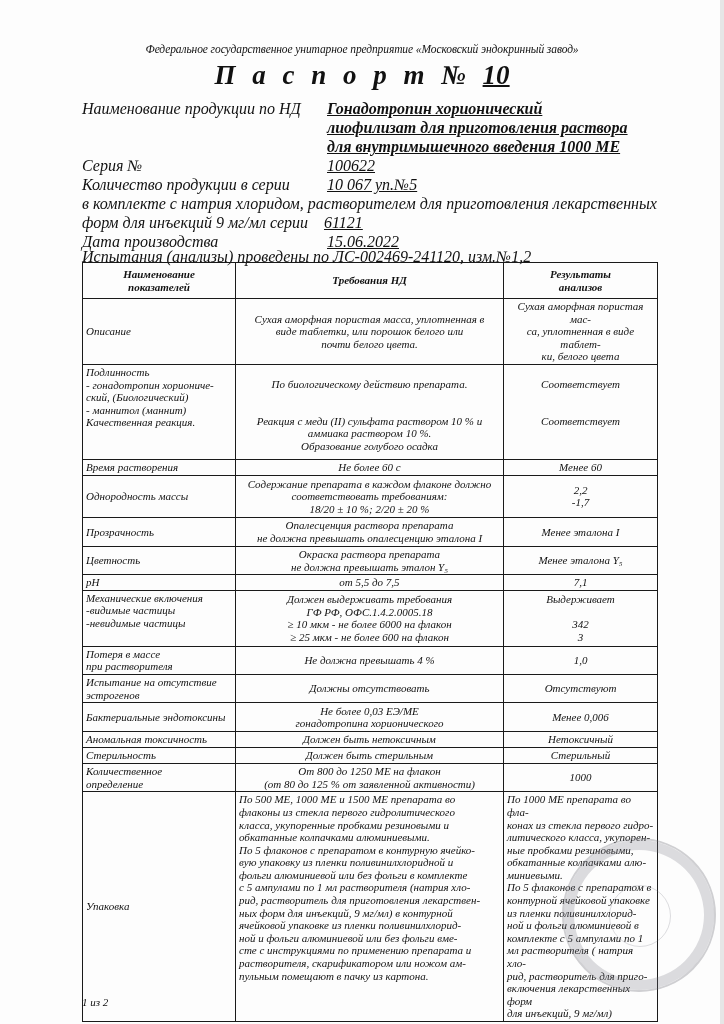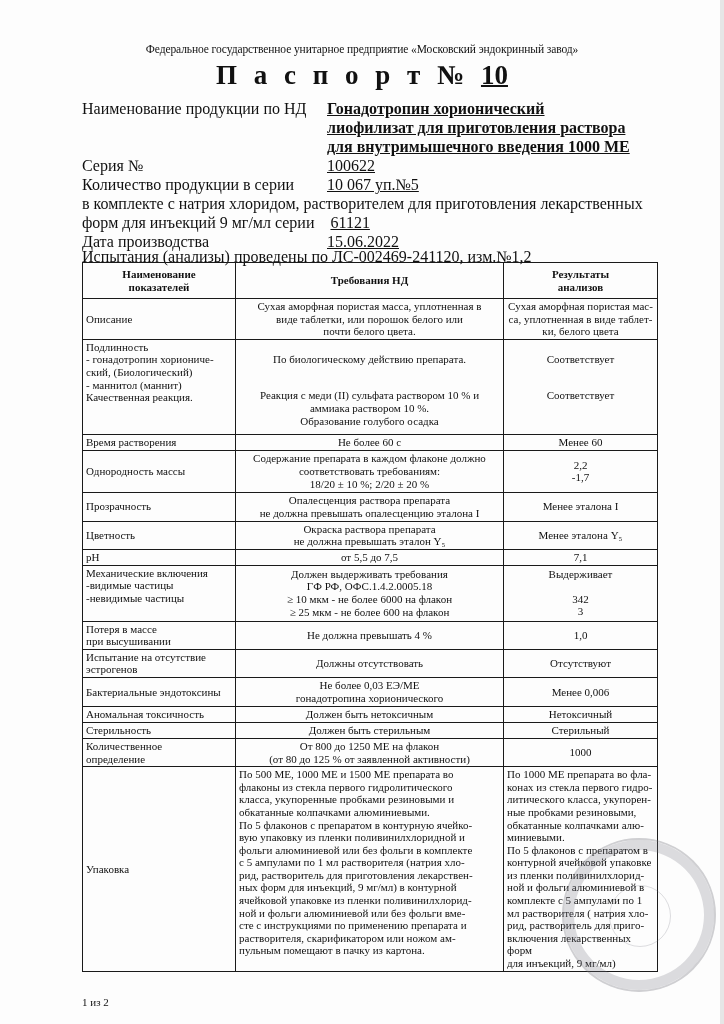--- a/index.html
+++ b/index.html
@@ -3,21 +3,21 @@
   <meta charset="utf-8">
   <style>
     html, body { margin: 0; padding: 0; }
     body {
       width: 724px; height: 1024px; overflow: hidden;
       background: #fdfdfd;
       font-family: "Liberation Serif", serif;
       color: #111;
       position: relative;
     }
-    .page { position: absolute; left: 0; top: 0; width: 724px; height: 816px; }
+    .page { position: absolute; left: 0; top: 0; width: 724px; height: 816px; font-style: italic; }
     .org {
       position: absolute; top: 43px; left: 0; width: 724px;
       text-align: center; font-size: 11.5px; letter-spacing: -0.1px;
     }
     .title {
       position: absolute; top: 60px; left: 0; width: 724px;
       text-align: center; font-size: 27px; font-weight: bold; letter-spacing: 5px;
     }
     .title .num { text-decoration: underline; text-decoration-thickness: 2px; letter-spacing: 0; }
     .meta { position: absolute; left: 82px; font-size: 16px; line-height: 19px; white-space: nowrap; }
@@ -216,21 +216,21 @@
         <span class="ln">Выдерживает</span>
         <span class="gap"></span>
         <span class="ln">342</span>
         <span class="ln">3</span>
       </td>
     </tr>
 
     <tr style="height:27px">
       <td class="c1">
         <span class="ln">Потеря в массе</span>
-        <span class="ln">при высушивании</span>
+        <span class="ln">при растворителя</span>
       </td>
       <td class="c2"><span>Не должна превышать 4 %</span></td>
       <td class="c3"><span>1,0</span></td>
     </tr>
 
     <tr style="height:28px">
       <td class="c1">
         <span class="ln">Испытание на отсутствие</span>
         <span class="ln">эстрогенов</span>
       </td>

